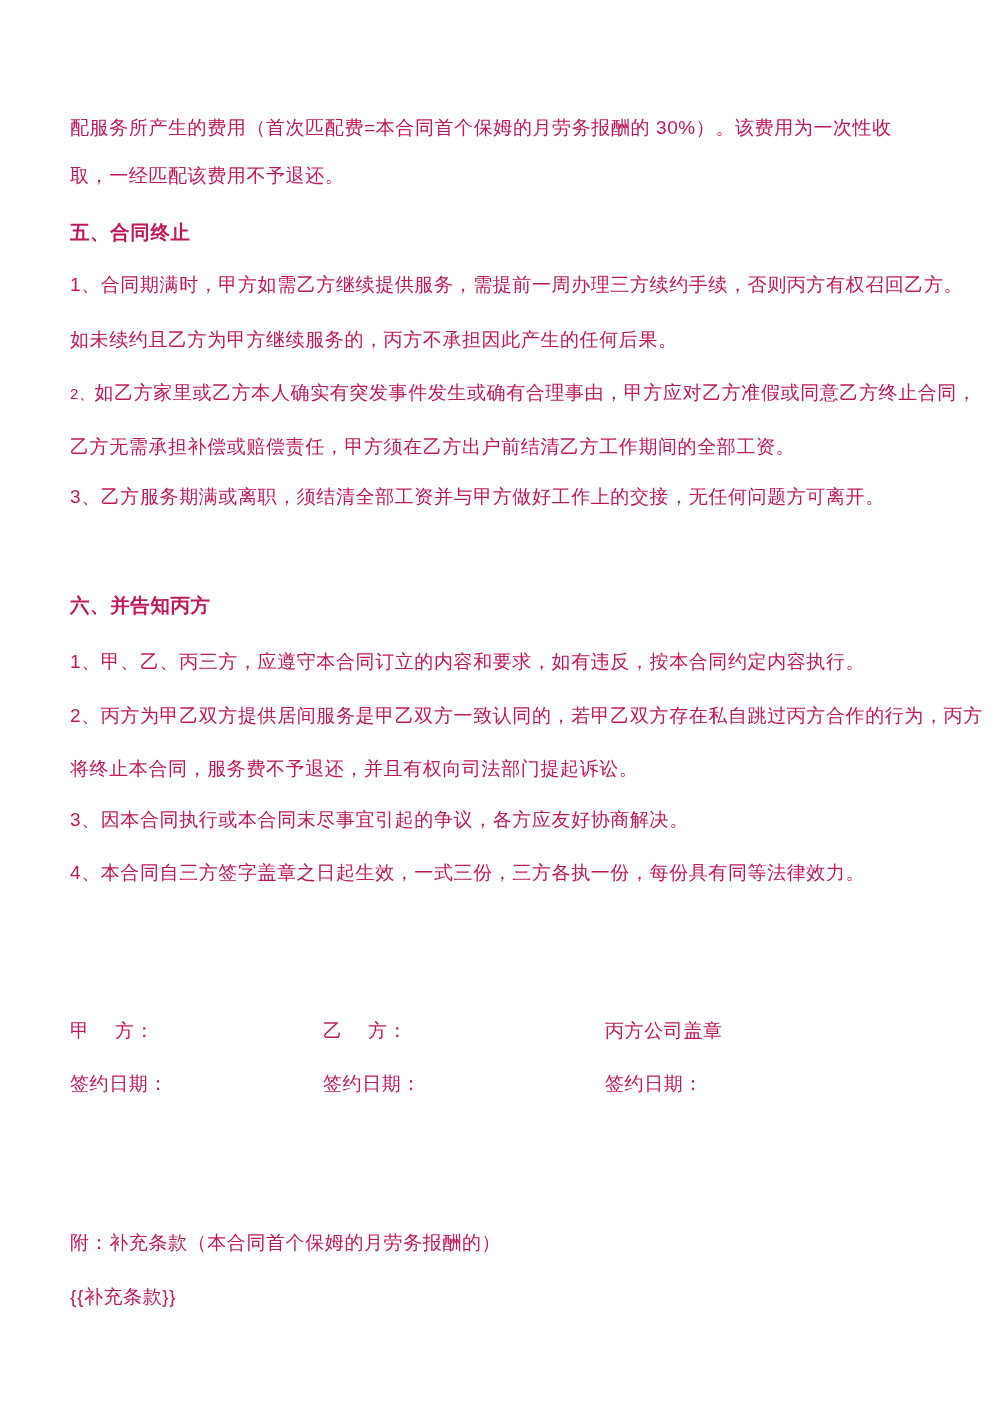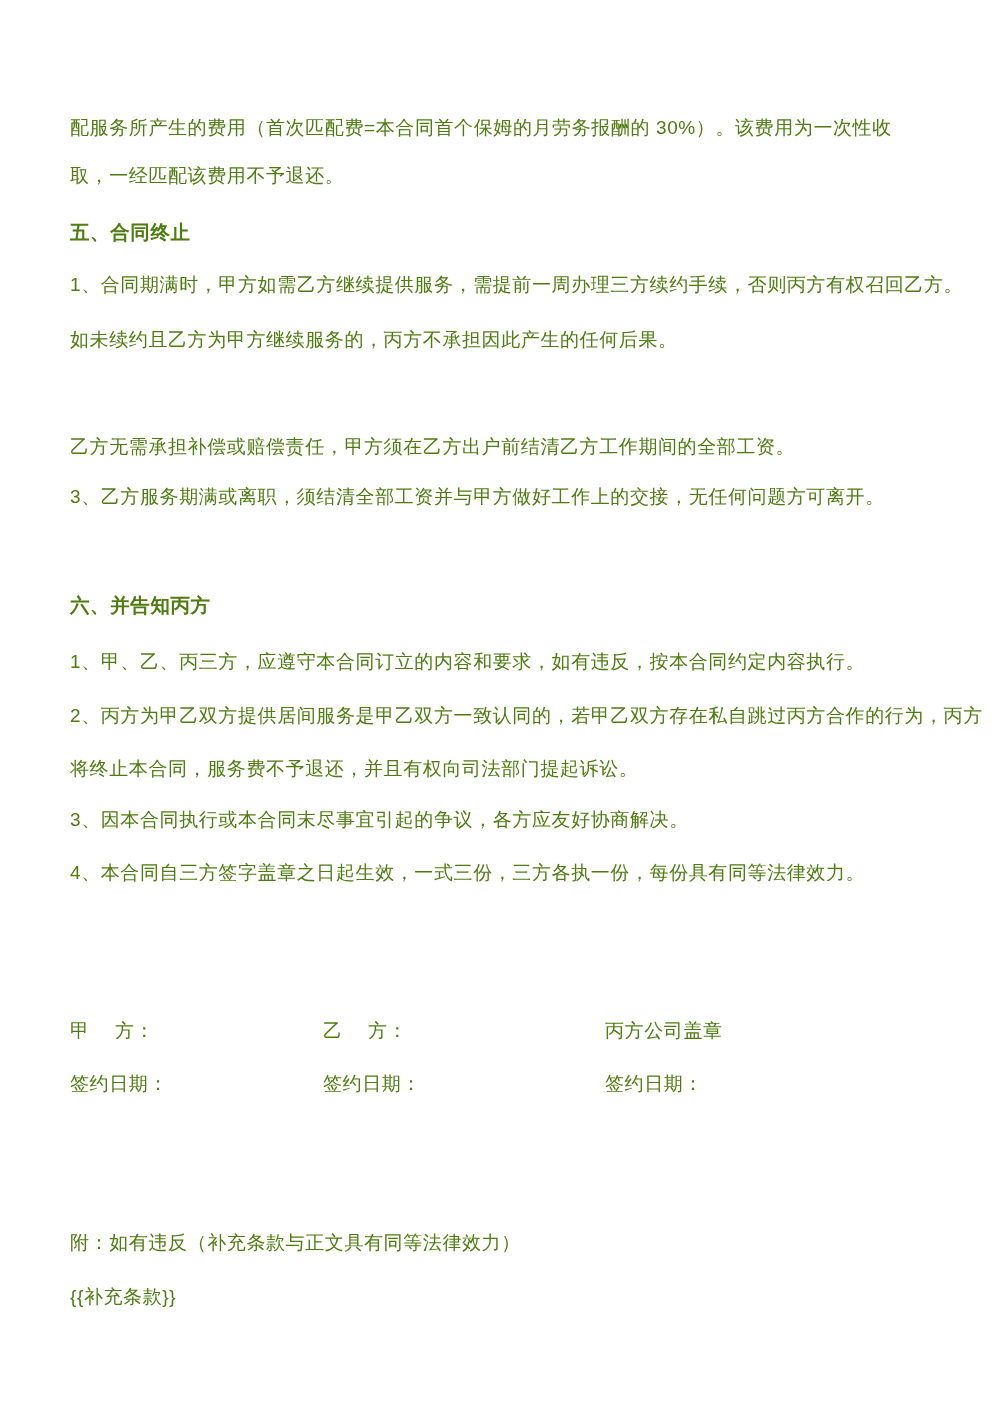--- a/index.html
+++ b/index.html
@@ -6,21 +6,21 @@
     margin: 0;
     padding: 0;
     background: #ffffff;
   }
   .page {
     position: relative;
     width: 1000px;
     height: 1415px;
     background: #ffffff;
     font-family: "Liberation Sans", "DejaVu Sans", sans-serif;
-    color: #4d7c0f;
+    color: #be185d;
     overflow: hidden;
   }
   .line {
     position: absolute;
     left: 70px;
     font-size: 19px;
     line-height: 1.18;
     letter-spacing: 0.6px;
     white-space: nowrap;
   }
@@ -41,36 +41,39 @@
 <div class="page">
 
   <div class="line" style="top:117px">配服务所产生的费用（首次匹配费=本合同首个保姆的月劳务报酬的 30%）。该费用为一次性收</div>
   <div class="line" style="top:165px">取，一经匹配该费用不予退还。</div>
 
   <div class="line heading" style="top:221px">五、合同终止</div>
 
   <div class="line" style="top:274px">1、合同期满时，甲方如需乙方继续提供服务，需提前一周办理三方续约手续，否则丙方有权召回乙方。</div>
   <div class="line" style="top:329px">如未续约且乙方为甲方继续服务的，丙方不承担因此产生的任何后果。</div>
 
+  <div class="line" style="top:382px">
+    <span class="small-num">2、</span><span>如乙方家里或乙方本人确实有突发事件发生或确有合理事由，甲方应对乙方准假或同意乙方终止合同，</span>
+  </div>
   <div class="line" style="top:436px">乙方无需承担补偿或赔偿责任，甲方须在乙方出户前结清乙方工作期间的全部工资。</div>
 
   <div class="line" style="top:486px">3、乙方服务期满或离职，须结清全部工资并与甲方做好工作上的交接，无任何问题方可离开。</div>
 
   <div class="line heading" style="top:594px">六、并告知丙方</div>
 
   <div class="line" style="top:651px">1、甲、乙、丙三方，应遵守本合同订立的内容和要求，如有违反，按本合同约定内容执行。</div>
   <div class="line" style="top:705px">2、丙方为甲乙双方提供居间服务是甲乙双方一致认同的，若甲乙双方存在私自跳过丙方合作的行为，丙方</div>
   <div class="line" style="top:758px">将终止本合同，服务费不予退还，并且有权向司法部门提起诉讼。</div>
   <div class="line" style="top:809px">3、因本合同执行或本合同末尽事宜引起的争议，各方应友好协商解决。</div>
   <div class="line" style="top:862px">4、本合同自三方签字盖章之日起生效，一式三份，三方各执一份，每份具有同等法律效力。</div>
 
   <div class="line" style="top:1020px">甲　 方：</div>
   <div class="line col2" style="top:1020px">乙　 方：</div>
   <div class="line col3" style="top:1020px">丙方公司盖章</div>
 
   <div class="line" style="top:1073px">签约日期：</div>
   <div class="line col2" style="top:1073px">签约日期：</div>
   <div class="line col3" style="top:1073px">签约日期：</div>
 
-  <div class="line" style="top:1232px">附：如有违反（补充条款与正文具有同等法律效力）</div>
+  <div class="line" style="top:1232px">附：补充条款（本合同首个保姆的月劳务报酬的）</div>
   <div class="line" style="top:1286px">{{补充条款}}</div>
 
 </div>
 
 </body></html>

